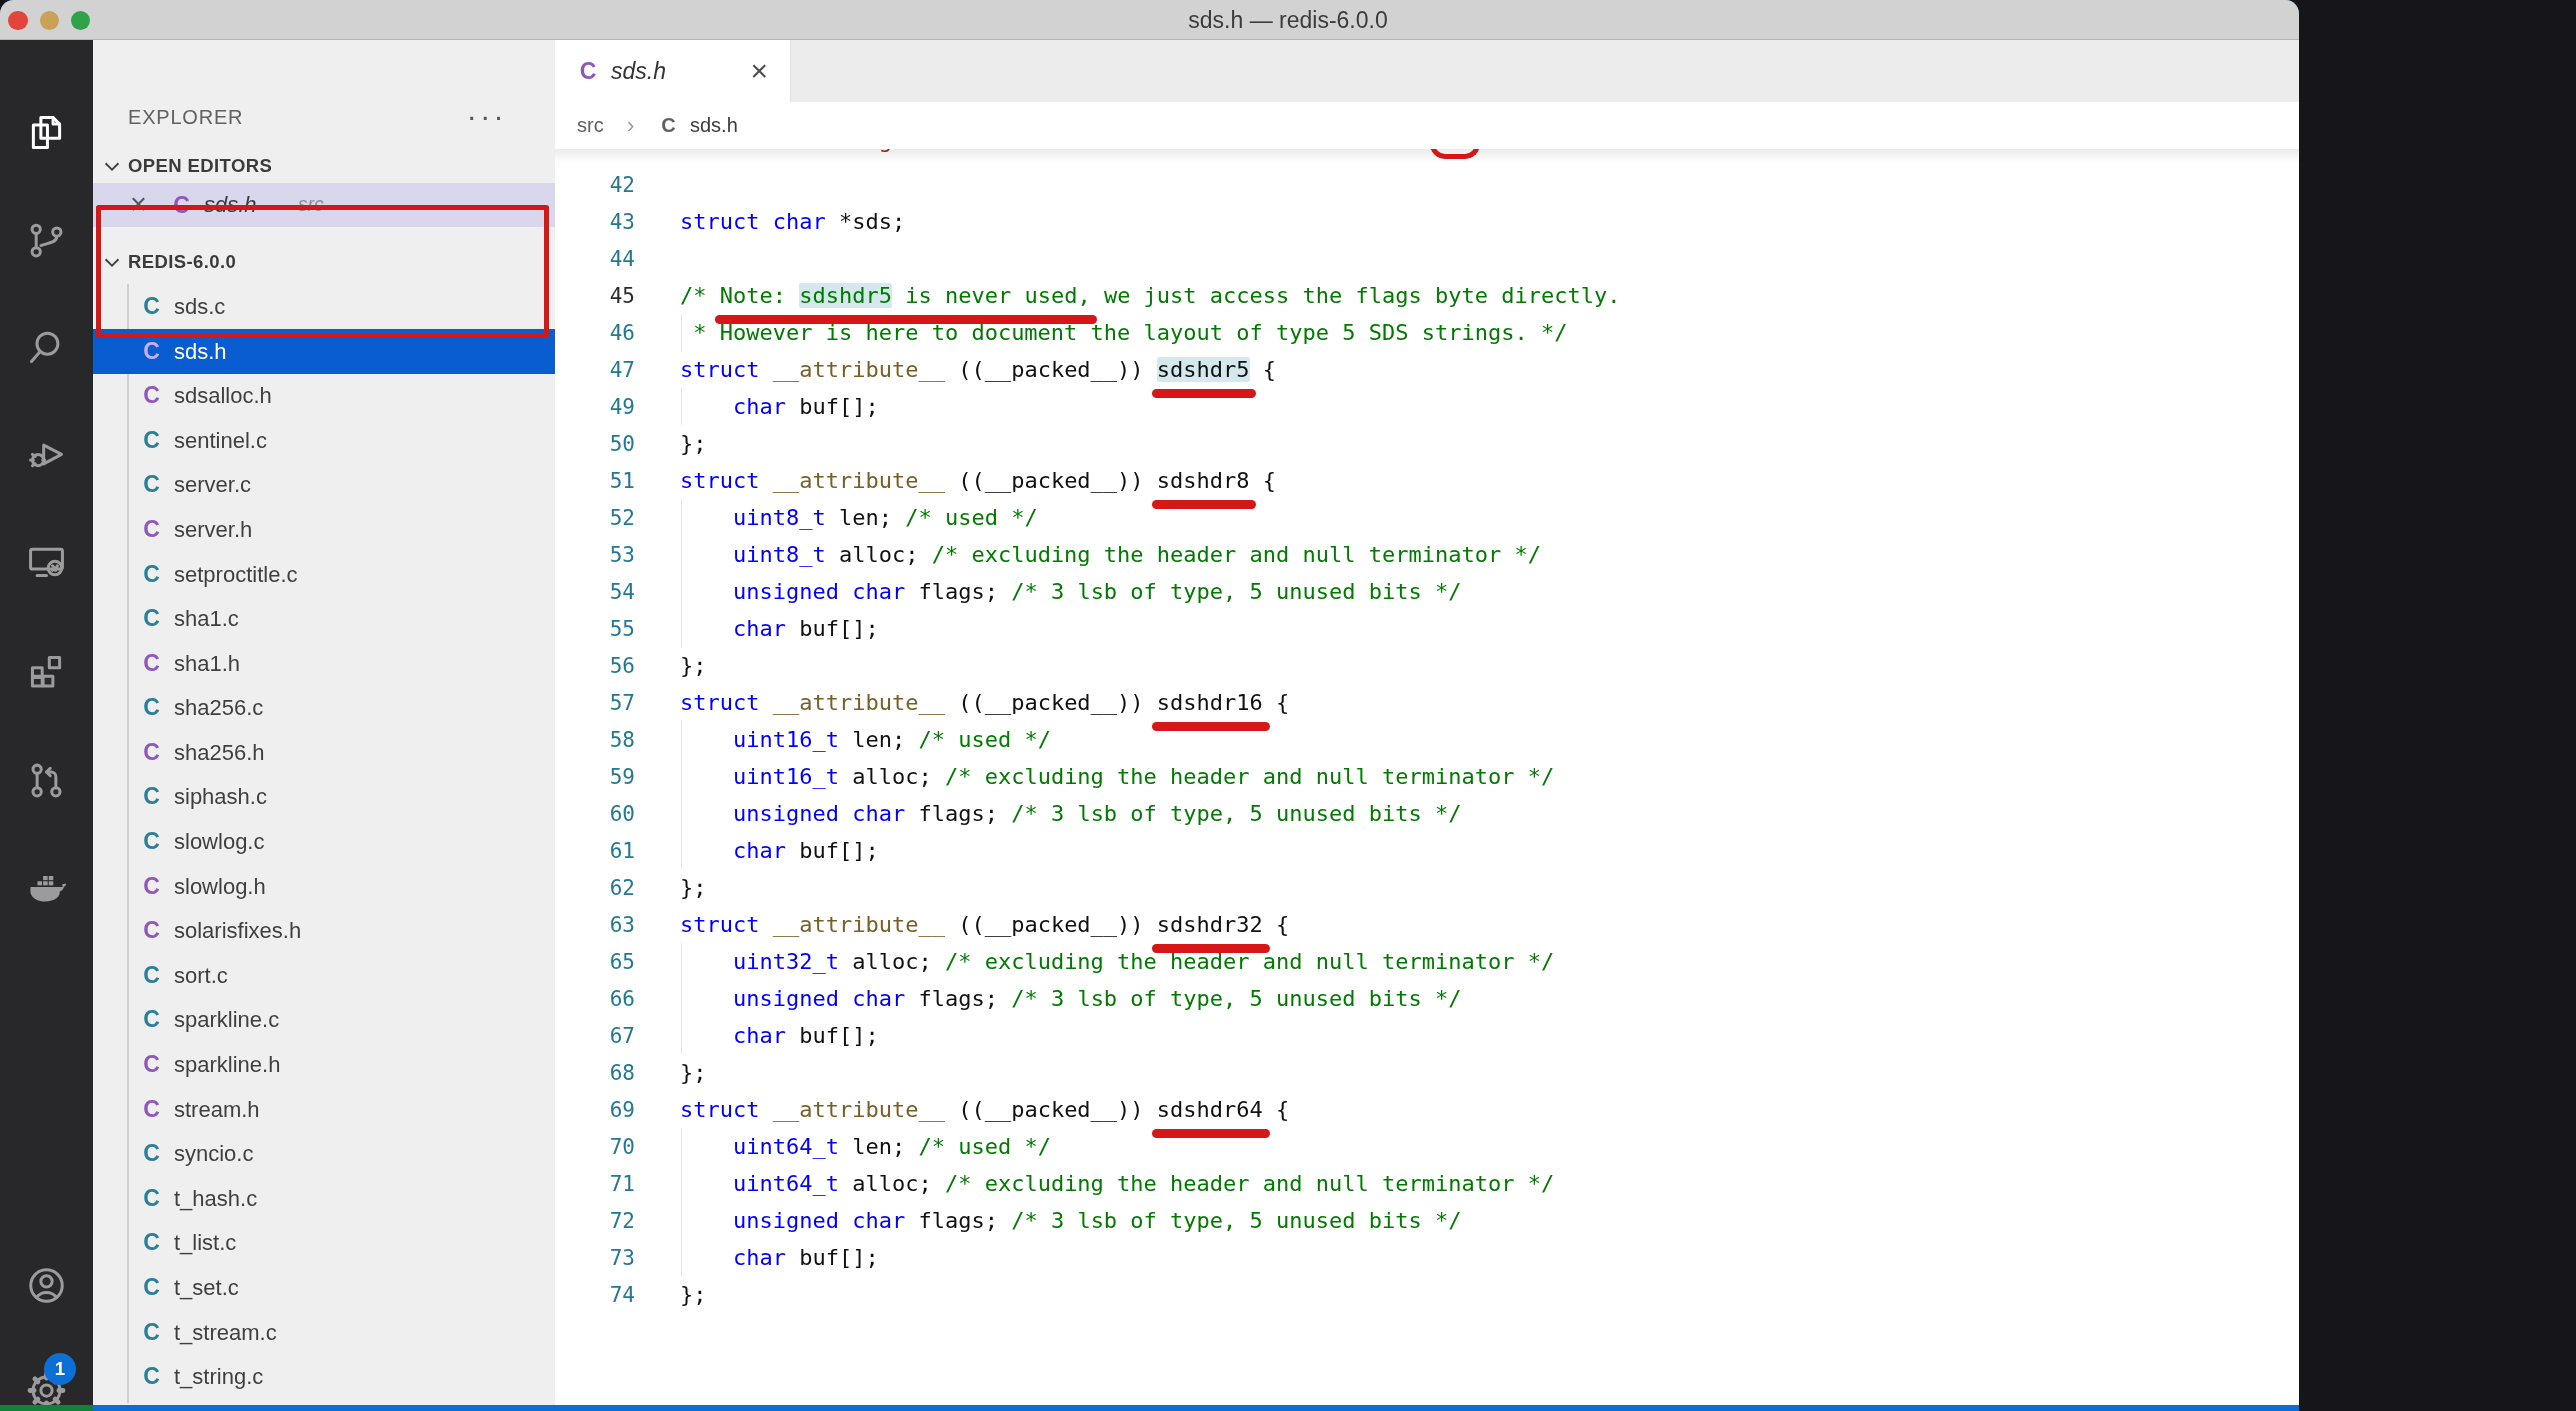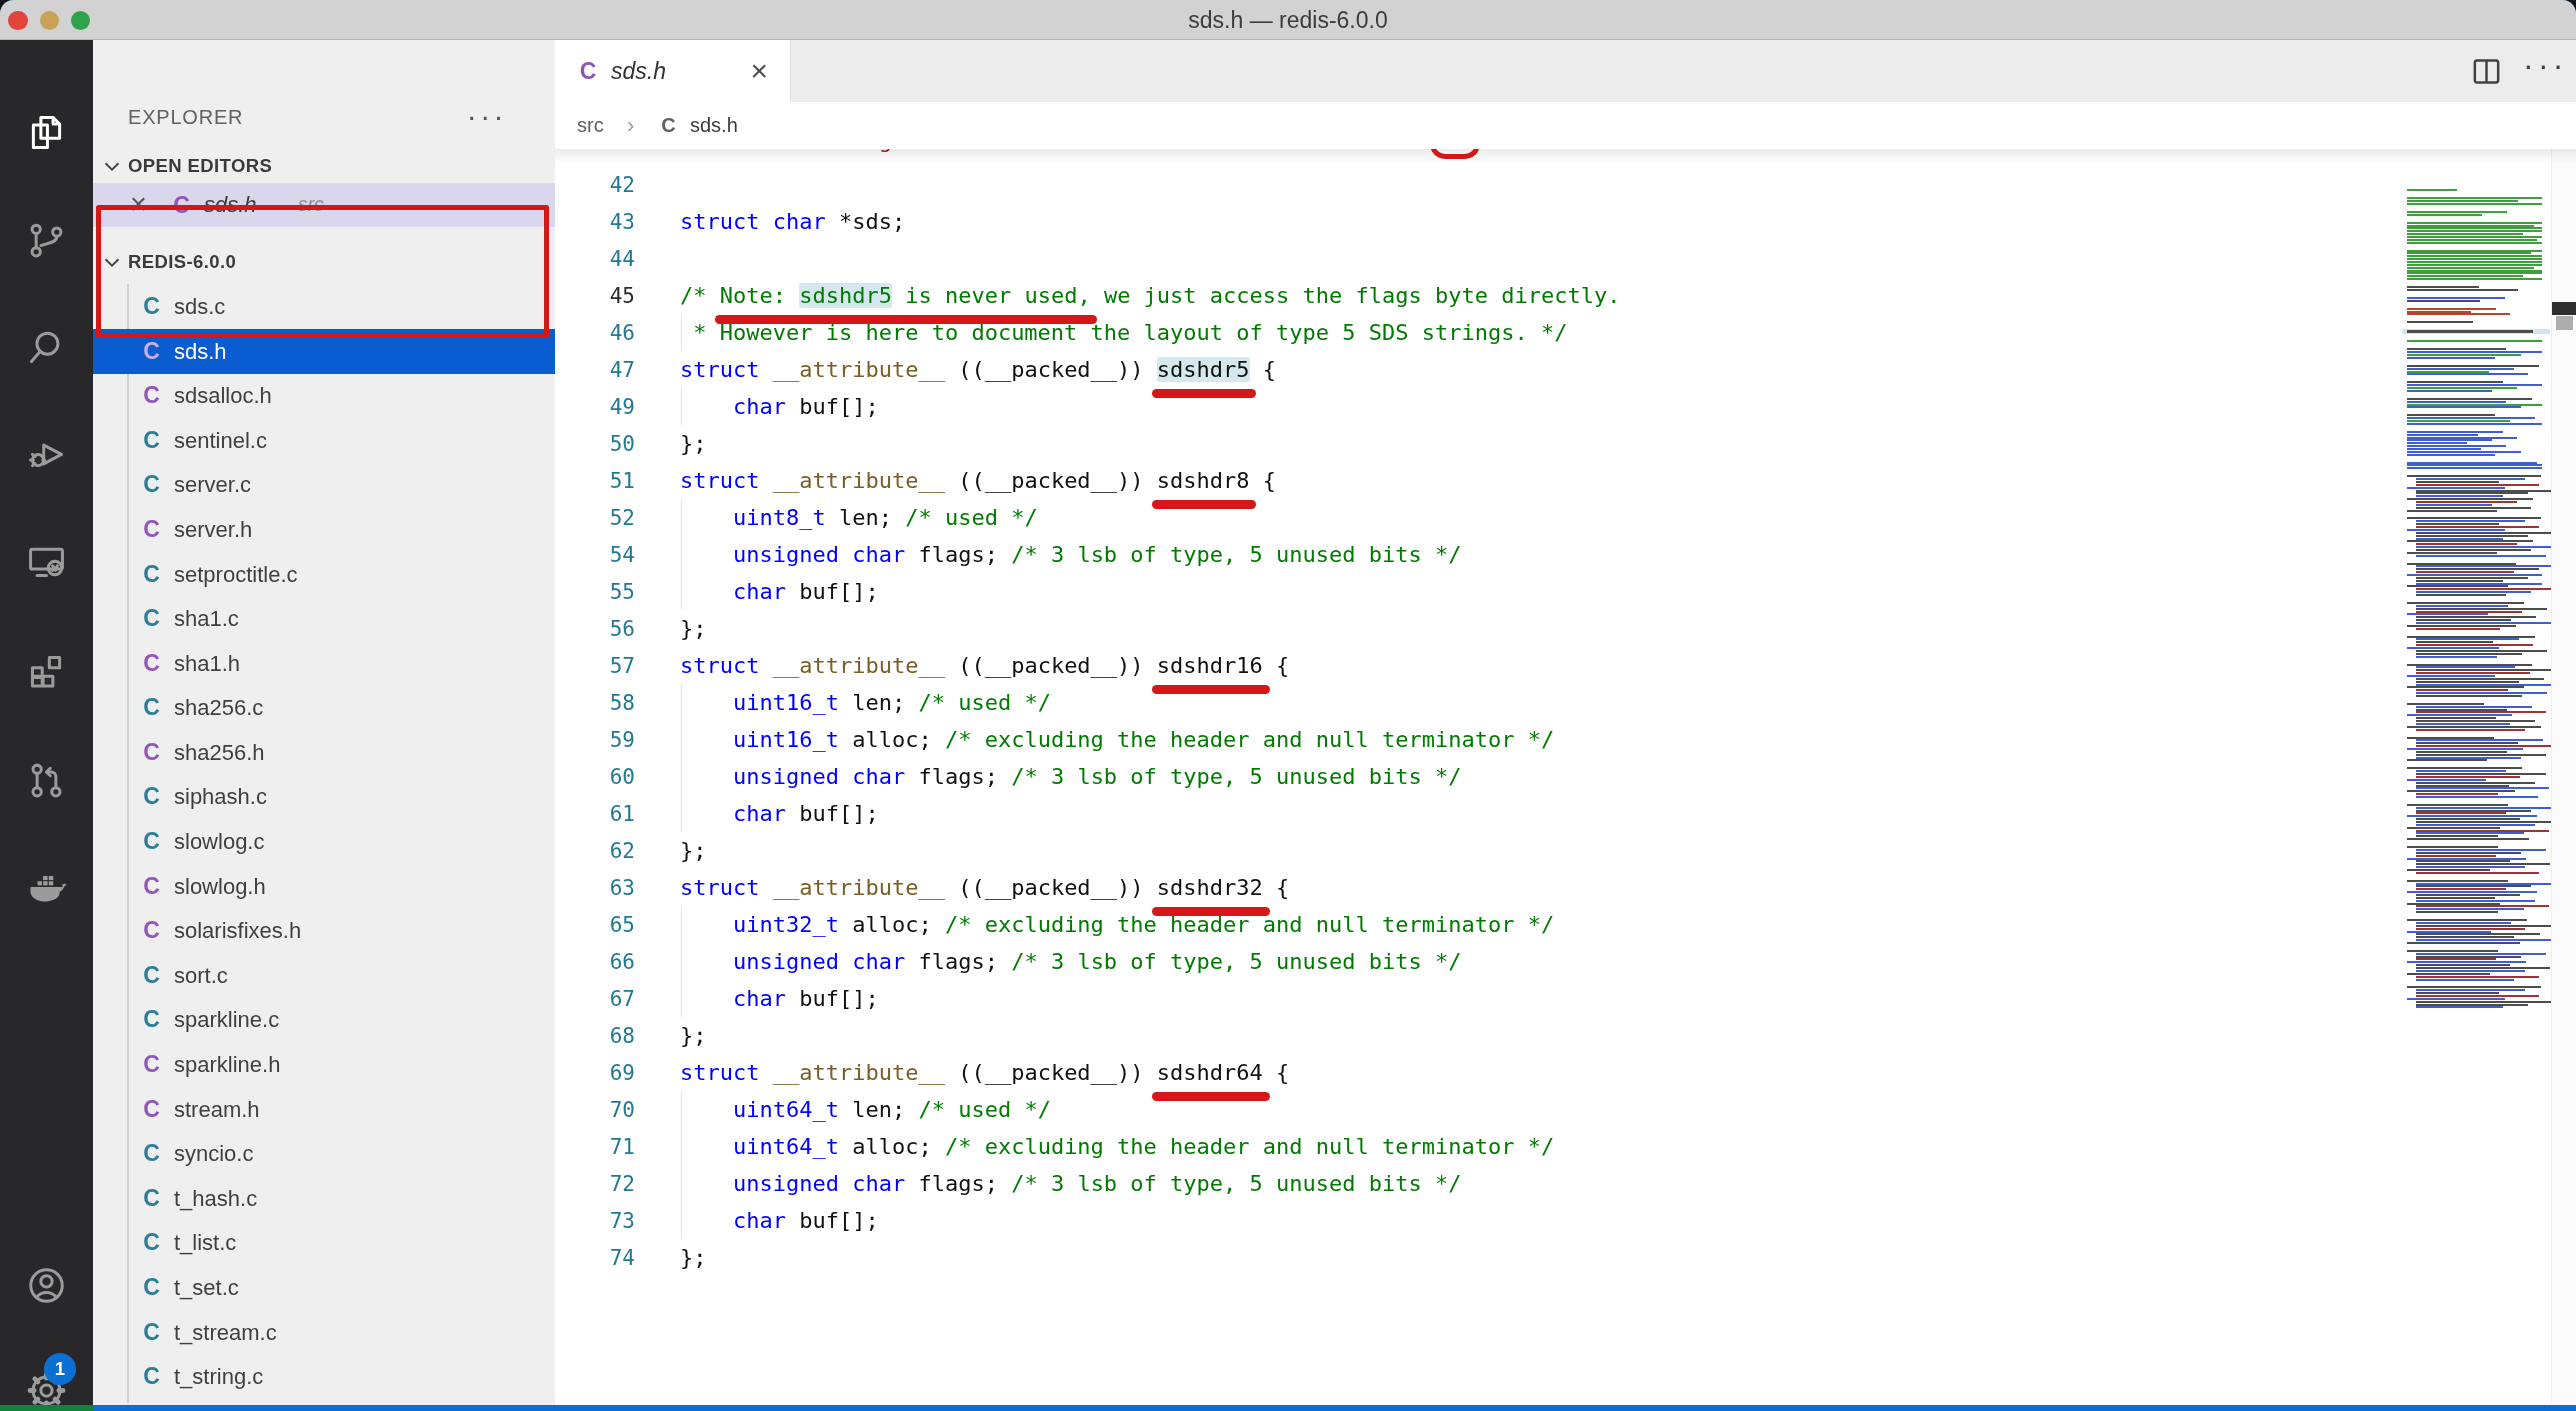--- a/index.html
+++ b/index.html
@@ -1,18 +1,18 @@
 <!DOCTYPE html>
 <html style="--tl-red: #e3453c; --tl-yellow: #c9a257; --tl-green: #31a24c; --sel-blue: #0a5dd0; --ann-red: #d51717; --badge-blue: #0c6fd4; --kw: #0000ff; --com: #007b00; --pre: #af00db; --str: #a31515; --attr: #795e26; --ln-color: #237893; --wordhl: #d4e8ee; --c-src: #2b7e98; --c-hdr: #9057ba; --strip-green: #12823a; --strip-blue: #0b6ed8;font-size:13.5px"><head>
 <meta charset="utf-8">
 <style>
   * { margin:0; padding:0; box-sizing:border-box; }
   html,body { width:2576px; height:1412px; background:#15151a; }
   body { font-family:"Liberation Sans","DejaVu Sans",sans-serif; overflow:hidden; }
-  #window { position:relative; width:2576px; height:1412px; border-radius:13.5px 13.5px 0 0; overflow:hidden; background:#0369a1; }
+  #window { position:relative; width:2299px; height:1412px; border-radius:13.5px 13.5px 0 0; overflow:hidden; background:#0369a1; }
 
   
   #titlebar { position:absolute; left:0; top:0; width:2576px; height:40px; background:#d2d2d2; border-bottom:0.8px solid #b6b6b6; }
   .tl { position:absolute; top:11px; width:19.3px; height:19.3px; border-radius:50%; }
   #tl-close { left:8.4px;  background:var(--tl-red); }
   #tl-min   { left:40px;  background:var(--tl-yellow); }
   #tl-zoom  { left:71px;  background:var(--tl-green); }
   #title-text { position:absolute; top:0; left:0; right:0; height:40px; line-height:40px; text-align:center; font-size:23px; color:#3c3c3c; }
 
   
@@ -367,20 +367,21 @@
             <div class="crow"><span class="ln">42</span><span class="ctext"></span></div>
             <div class="crow"><span class="ln">43</span><span class="ctext"><span class="tok-kw">struct</span><span class="tok-pl"> </span><span class="tok-kw">char</span><span class="tok-pl"> *sds;</span></span></div>
             <div class="crow"><span class="ln">44</span><span class="ctext"></span></div>
             <div class="crow"><span class="ln active">45</span><span class="ctext"><span class="tok-com">/* </span><span class="rul"><span class="tok-com">Note: </span><span class="tok-com hl">sdshdr5</span><span class="tok-com"> is never used,</span></span><span class="tok-com"> we just access the flags byte directly.</span></span></div>
             <div class="crow"><span class="iguide"></span><span class="ln">46</span><span class="ctext"><span class="tok-com"> * However is here to document the layout of type 5 SDS strings. */</span></span></div>
             <div class="crow"><span class="ln">47</span><span class="ctext"><span class="tok-kw">struct</span><span class="tok-pl"> </span><span class="tok-attr">__attribute__</span><span class="tok-pl"> ((__packed__)) </span><span class="rul"><span class="tok-pl hl">sdshdr5</span></span><span class="tok-pl"> {</span></span></div>
             <div class="crow"><span class="iguide"></span><span class="ln">49</span><span class="ctext"><span class="tok-pl">    </span><span class="tok-kw">char</span><span class="tok-pl"> buf[];</span></span></div>
             <div class="crow"><span class="ln">50</span><span class="ctext"><span class="tok-pl">};</span></span></div>
             <div class="crow"><span class="ln">51</span><span class="ctext"><span class="tok-kw">struct</span><span class="tok-pl"> </span><span class="tok-attr">__attribute__</span><span class="tok-pl"> ((__packed__)) </span><span class="rul"><span class="tok-pl">sdshdr8</span></span><span class="tok-pl"> {</span></span></div>
             <div class="crow"><span class="iguide"></span><span class="ln">52</span><span class="ctext"><span class="tok-pl">    </span><span class="tok-kw">uint8_t</span><span class="tok-pl"> len; </span><span class="tok-com">/* used */</span></span></div>
+            <div class="crow"><span class="iguide"></span><span class="ln">53</span><span class="ctext"><span class="tok-pl">    </span><span class="tok-kw">uint8_t</span><span class="tok-pl"> alloc; </span><span class="tok-com">/* excluding the header and null terminator */</span></span></div>
             <div class="crow"><span class="iguide"></span><span class="ln">54</span><span class="ctext"><span class="tok-pl">    </span><span class="tok-kw">unsigned</span><span class="tok-pl"> </span><span class="tok-kw">char</span><span class="tok-pl"> flags; </span><span class="tok-com">/* 3 lsb of type, 5 unused bits */</span></span></div>
             <div class="crow"><span class="iguide"></span><span class="ln">55</span><span class="ctext"><span class="tok-pl">    </span><span class="tok-kw">char</span><span class="tok-pl"> buf[];</span></span></div>
             <div class="crow"><span class="ln">56</span><span class="ctext"><span class="tok-pl">};</span></span></div>
             <div class="crow"><span class="ln">57</span><span class="ctext"><span class="tok-kw">struct</span><span class="tok-pl"> </span><span class="tok-attr">__attribute__</span><span class="tok-pl"> ((__packed__)) </span><span class="rul"><span class="tok-pl">sdshdr16</span></span><span class="tok-pl"> {</span></span></div>
             <div class="crow"><span class="iguide"></span><span class="ln">58</span><span class="ctext"><span class="tok-pl">    </span><span class="tok-kw">uint16_t</span><span class="tok-pl"> len; </span><span class="tok-com">/* used */</span></span></div>
             <div class="crow"><span class="iguide"></span><span class="ln">59</span><span class="ctext"><span class="tok-pl">    </span><span class="tok-kw">uint16_t</span><span class="tok-pl"> alloc; </span><span class="tok-com">/* excluding the header and null terminator */</span></span></div>
             <div class="crow"><span class="iguide"></span><span class="ln">60</span><span class="ctext"><span class="tok-pl">    </span><span class="tok-kw">unsigned</span><span class="tok-pl"> </span><span class="tok-kw">char</span><span class="tok-pl"> flags; </span><span class="tok-com">/* 3 lsb of type, 5 unused bits */</span></span></div>
             <div class="crow"><span class="iguide"></span><span class="ln">61</span><span class="ctext"><span class="tok-pl">    </span><span class="tok-kw">char</span><span class="tok-pl"> buf[];</span></span></div>
             <div class="crow"><span class="ln">62</span><span class="ctext"><span class="tok-pl">};</span></span></div>
             <div class="crow"><span class="ln">63</span><span class="ctext"><span class="tok-kw">struct</span><span class="tok-pl"> </span><span class="tok-attr">__attribute__</span><span class="tok-pl"> ((__packed__)) </span><span class="rul"><span class="tok-pl">sdshdr32</span></span><span class="tok-pl"> {</span></span></div>

